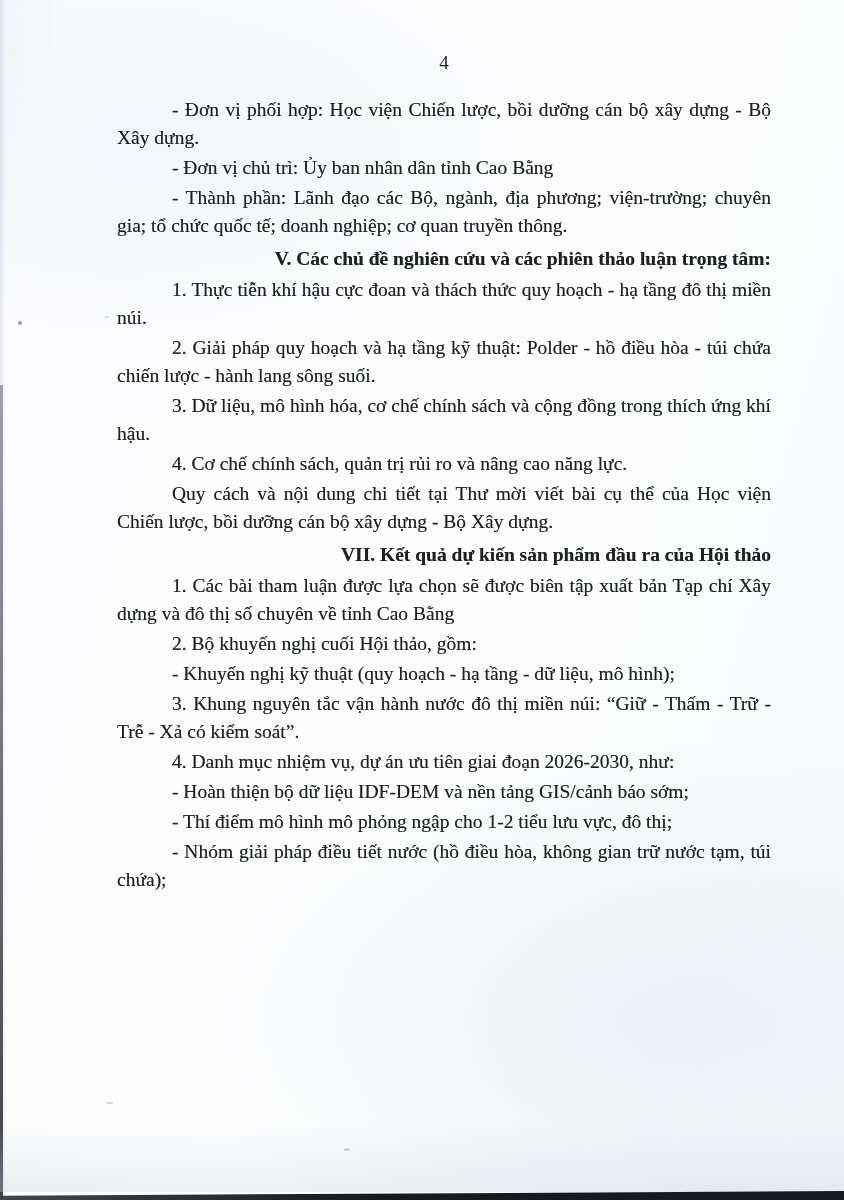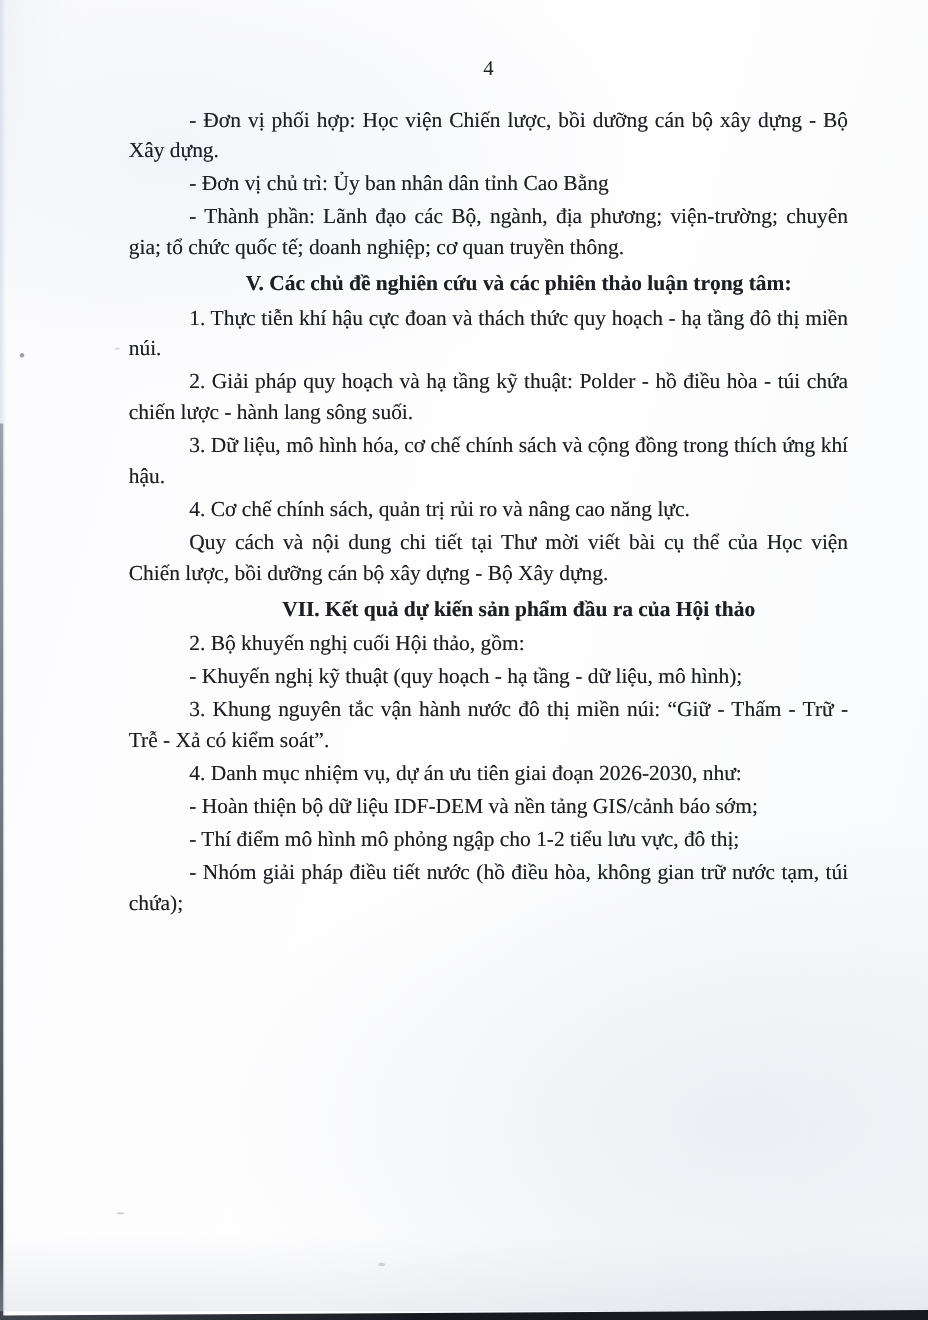--- a/index.html
+++ b/index.html
@@ -34,21 +34,21 @@
   .content p {
     margin: 2px 0;
     font-size: 19.5px;
     line-height: 28px;
     text-indent: 55px;
     text-align: justify;
     text-shadow: 0 0 0.5px rgba(32,34,40,0.55);
   }
   .content p.heading {
     font-weight: 700;
-    text-align: center;
+    text-align: right;
     margin: 5px 0 3px 0;
   }
   
   .edge-left-soft {
     position: absolute; left: 0; top: 0; bottom: 0; width: 6px;
     background: linear-gradient(to right, rgba(198,205,220,0.5), rgba(198,205,220,0));
   }
   .edge-left-dark {
     position: absolute; left: 0; top: 385px; bottom: 0; width: 3px;
     background: linear-gradient(to bottom, rgba(96,102,114,0.55), rgba(42,46,54,0.9));
@@ -77,20 +77,21 @@
       <p class="body">- Đơn vị phối hợp: Học viện Chiến lược, bồi dưỡng cán bộ xây dựng - Bộ Xây dựng.</p>
       <p class="body">- Đơn vị chủ trì: Ủy ban nhân dân tỉnh Cao Bằng</p>
       <p class="body">- Thành phần: Lãnh đạo các Bộ, ngành, địa phương; viện-trường; chuyên gia; tổ chức quốc tế; doanh nghiệp; cơ quan truyền thông.</p>
       <p class="heading">V. Các chủ đề nghiên cứu và các phiên thảo luận trọng tâm:</p>
       <p class="body">1. Thực tiễn khí hậu cực đoan và thách thức quy hoạch - hạ tầng đô thị miền núi.</p>
       <p class="body">2. Giải pháp quy hoạch và hạ tầng kỹ thuật: Polder - hồ điều hòa - túi chứa chiến lược - hành lang sông suối.</p>
       <p class="body">3. Dữ liệu, mô hình hóa, cơ chế chính sách và cộng đồng trong thích ứng khí hậu.</p>
       <p class="body">4. Cơ chế chính sách, quản trị rủi ro và nâng cao năng lực.</p>
       <p class="body">Quy cách và nội dung chi tiết tại Thư mời viết bài cụ thể của Học viện Chiến lược, bồi dưỡng cán bộ xây dựng - Bộ Xây dựng.</p>
       <p class="heading">VII. Kết quả dự kiến sản phẩm đầu ra của Hội thảo</p>
+      <p class="body">1. Các bài tham luận được lựa chọn sẽ được biên tập xuất bản Tạp chí Xây dựng và đô thị số chuyên về tỉnh Cao Bằng</p>
       <p class="body">2. Bộ khuyến nghị cuối Hội thảo, gồm:</p>
       <p class="body">- Khuyến nghị kỹ thuật (quy hoạch - hạ tầng - dữ liệu, mô hình);</p>
       <p class="body">3. Khung nguyên tắc vận hành nước đô thị miền núi: “Giữ - Thấm - Trữ - Trễ - Xả có kiểm soát”.</p>
       <p class="body">4. Danh mục nhiệm vụ, dự án ưu tiên giai đoạn 2026-2030, như:</p>
       <p class="body">- Hoàn thiện bộ dữ liệu IDF-DEM và nền tảng GIS/cảnh báo sớm;</p>
       <p class="body">- Thí điểm mô hình mô phỏng ngập cho 1-2 tiểu lưu vực, đô thị;</p>
       <p class="body">- Nhóm giải pháp điều tiết nước (hồ điều hòa, không gian trữ nước tạm, túi chứa);</p>
     </div>
 
   <div class="edge-left-soft"></div>

